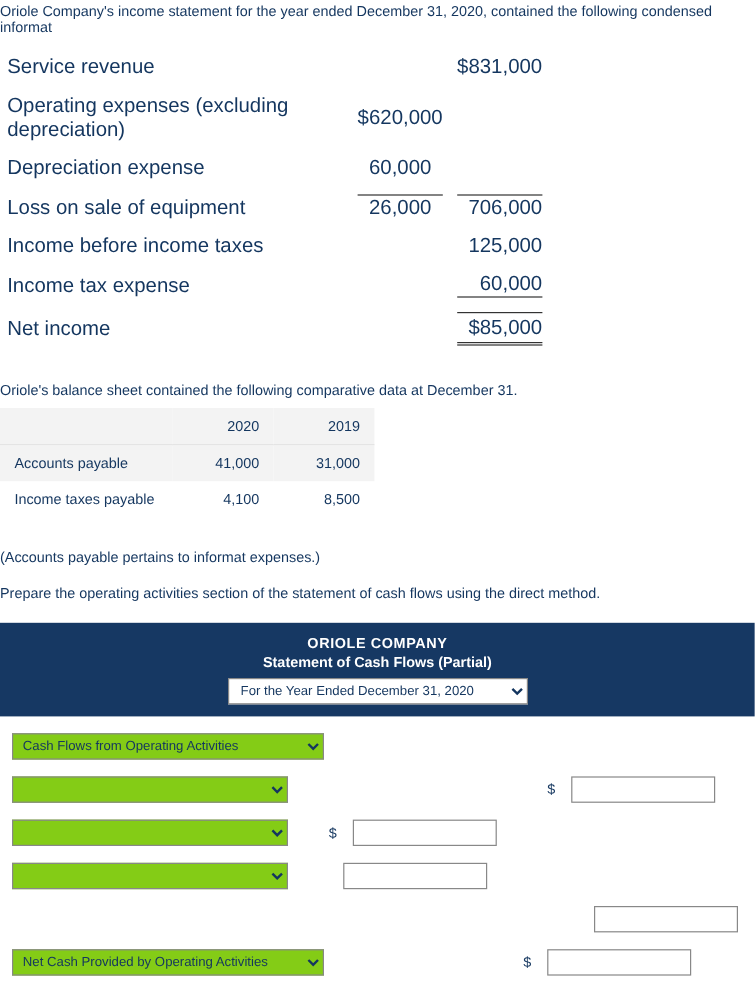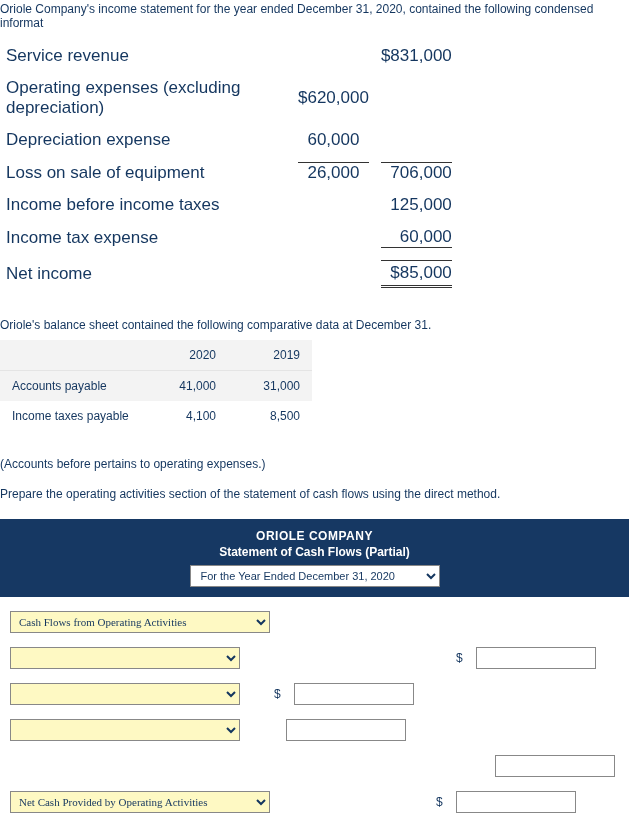--- a/index.html
+++ b/index.html
@@ -50,25 +50,24 @@
     color: #14365f;
     border: 1px solid #888;
     width: 250px;
   }
   .cf-form { padding: 14px 10px 0 10px; }
   .cf-row { display: flex; align-items: center; gap: 8px; margin-bottom: 14px; min-height: 22px; }
   .cf-row select {
     font-size: 11px;
     padding: 3px 4px;
     border: 1px solid #888;
-    background: #fef9c3;
+    background: #84cc16;
     color: #14365f;
     height: 22px;
     box-sizing: border-box;
-    font-family: Liberation Serif, serif;
   }
   .cf-row input[type="text"] {
     font-size: 11px;
     padding: 3px 4px;
     border: 1px solid #888;
     background: #ffffff;
     height: 22px;
     box-sizing: border-box;
   }
   .dollar { width: 12px; display: inline-block; text-align: left; color: #14365f; }
@@ -151,21 +150,21 @@
       <td class="val">31,000</td>
     </tr>
     <tr>
       <td class="acct">Income taxes payable</td>
       <td class="val">4,100</td>
       <td class="val">8,500</td>
     </tr>
   </tbody>
     </table>
 
-  <div class="note">(Accounts before pertains to operating expenses.)</div>
+  <div class="note">(Accounts payable pertains to informat expenses.)</div>
   <div class="instruct">Prepare the operating activities section of the statement of cash flows using the direct method.</div>
 
   <div class="cf-section">
     <div class="cf-header">
       <div class="title1">ORIOLE COMPANY</div>
       <div class="title2">Statement of Cash Flows (Partial)</div>
       <select class="period">
         <option>For the Year Ended December 31, 2020</option>
       </select>
     </div>

